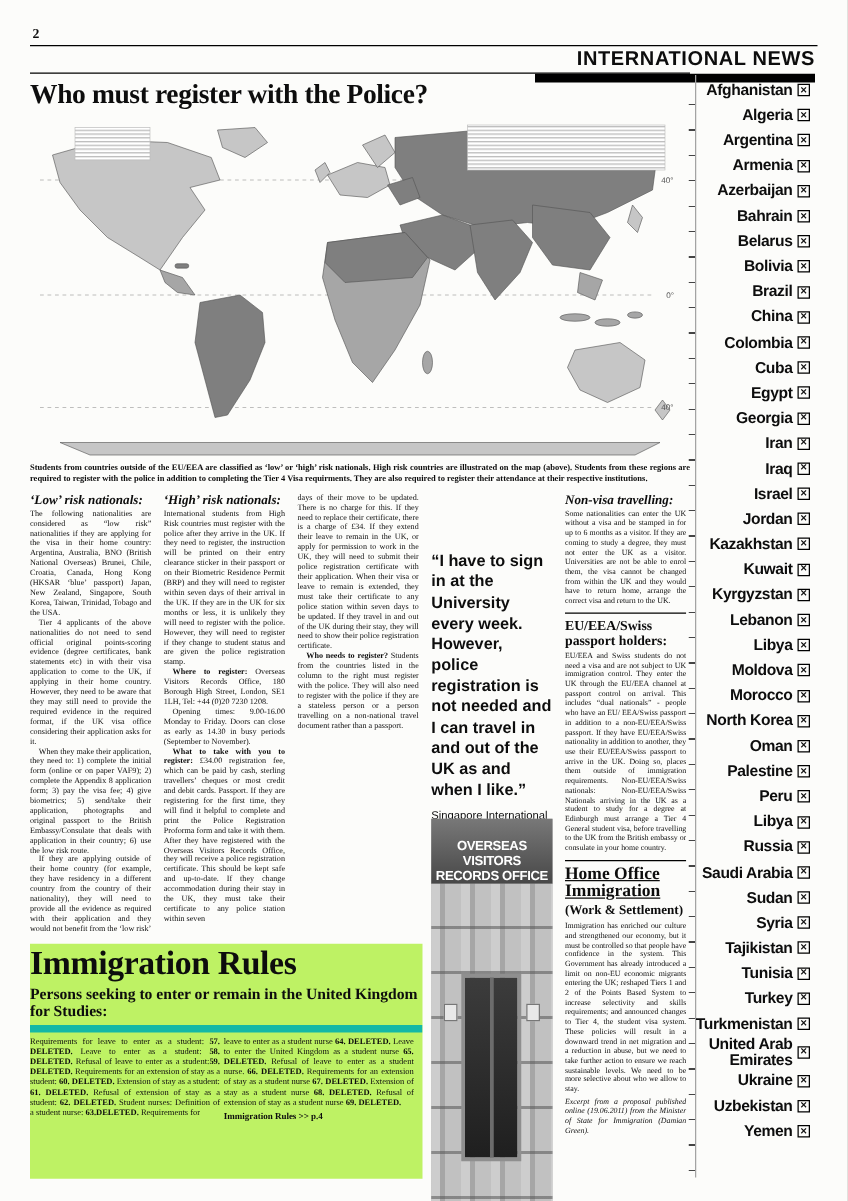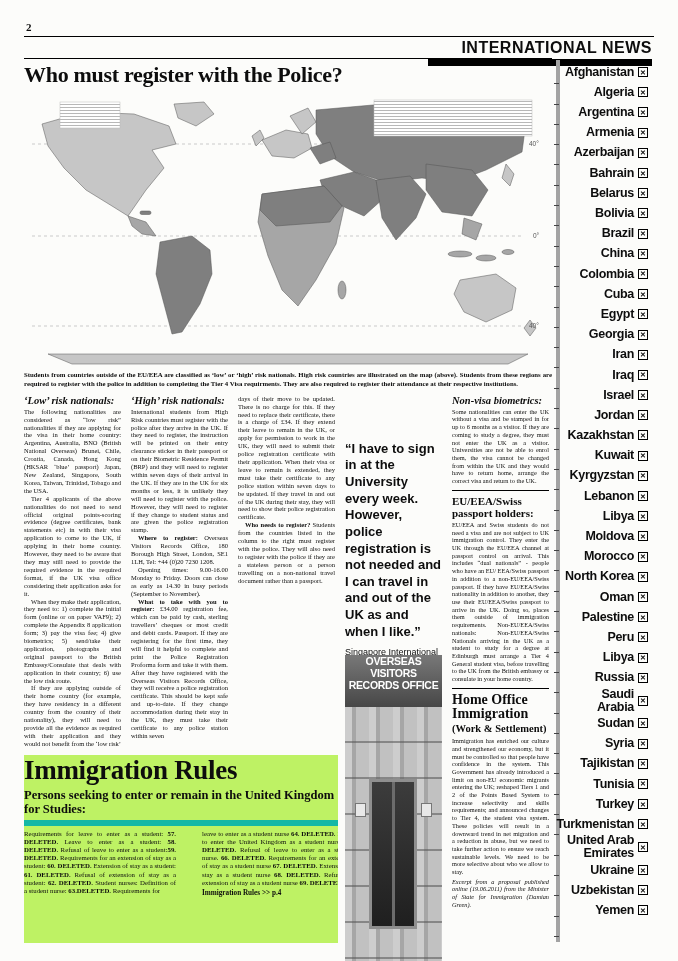--- a/index.html
+++ b/index.html
@@ -31,54 +31,54 @@
   .body p:first-child{text-indent:0;}
 
   
   .col4{position:relative;height:548px;margin-top:46px;}
   .pullquote .q{margin:0;font-family:"Liberation Sans",sans-serif;font-weight:bold;
                 font-size:13px;line-height:1.28;}
   .pullquote .attr{margin:7px 0 0;font-family:"Liberation Sans",sans-serif;font-size:9px;line-height:1.25;}
   .photo{position:absolute;left:0;bottom:0;width:97px;height:334px;background:#b5b5b5;}
   .photo-band{height:52px;background:linear-gradient(#787878,#474747);color:#fff;
               font-family:"Liberation Sans",sans-serif;font-weight:bold;font-size:10.5px;
-              letter-spacing:-.3px;line-height:1.15;display:flex;align-items:flex-start;
+              letter-spacing:-.3px;line-height:1.15;display:flex;align-items:flex-end;
               justify-content:center;text-align:center;padding:0 1px;box-sizing:border-box;}
   .facade{position:relative;height:282px;
           background:repeating-linear-gradient(180deg,rgba(0,0,0,0) 0 34px,rgba(85,85,85,.55) 34px 36px),
                      repeating-linear-gradient(90deg,#cdcdcd 0 7px,#a6a6a6 7px 11px,#c1c1c1 11px 24px);}
   .doorway{position:absolute;left:24px;top:72px;width:48px;height:150px;box-sizing:border-box;
            background:linear-gradient(#3c3c3c,#1f1f1f);border:3px solid #8f8f8f;}
   .doorway::after{content:"";position:absolute;left:50%;top:0;bottom:0;width:3px;margin-left:-1.5px;background:#6c6c6c;}
   .sign-left,.sign-right{position:absolute;top:96px;width:9px;height:12px;background:#e8e8e8;border:1px solid #777;}
   .sign-left{left:10px;} .sign-right{right:10px;}
   .steps{position:absolute;left:0;right:0;bottom:0;height:26px;
          background:repeating-linear-gradient(180deg,#d6d6d6 0 4px,#8d8d8d 4px 6px);}
 
   
   .col5{height:548px;overflow:hidden;}
   .col5 .body{font-size:6.3px;line-height:7.7px;}
   .rule{border-top:1px solid #000;margin:5px 0 4px;}
   .eu-head{font-size:11px;margin:0 0 2px;font-weight:bold;line-height:1.1;}
-  .ho-title{font-size:14px;font-weight:bold;margin:0;line-height:1.05;}
+  .ho-title{font-size:14px;font-weight:bold;margin:0;line-height:1.05;text-decoration:underline;}
   .ho-sub{font-size:10.5px;font-weight:bold;margin:1px 0 3px;}
   .credit{font-size:6.3px;line-height:7.6px;font-style:italic;margin:2px 0 0;text-align:justify;}
 
   
   .imm-rules{position:absolute;left:0;top:360px;width:314px;height:188px;overflow:hidden;background:#bef264;}
   .imm-rules h2{margin:0;font-size:27px;font-weight:bold;letter-spacing:-.3px;}
   .imm-subhead{font-size:12.5px;font-weight:bold;line-height:1.15;margin:2px 0 0;
                border-bottom:6px solid #14b8a6;padding-bottom:3px;}
-  .imm-cols{display:flex;gap:26px;margin-top:4px;}
+  .imm-cols{display:flex;gap:3px;margin-top:4px;}
   .imm-col{width:152px;flex:0 0 152px;font-size:6.8px;line-height:8.2px;}
   .imm-footer{font-weight:bold;font-size:7.2px;margin-top:2px;}
 
   
   .sidebar{position:absolute;left:556px;top:60px;width:98px;height:882px;box-sizing:border-box;
-           border-left:4px solid #a3a3a3;padding:2px 6px 0 4px;font-family:"Liberation Sans",sans-serif;}
+           border-left:1px solid #a3a3a3;padding:2px 6px 0 4px;font-family:"Liberation Sans",sans-serif;}
   .sidebar::before{content:"";position:absolute;left:-6px;top:4px;bottom:0;width:5px;
            background:repeating-linear-gradient(to bottom,transparent 0 19.3px,#444 19.3px 20.3px);}
   .country-row{display:flex;align-items:center;justify-content:flex-end;min-height:20.2px;}
   .cname{font-weight:bold;font-size:12.5px;letter-spacing:-.3px;text-align:right;line-height:1.02;}
   .cbox{flex:0 0 8px;width:8px;height:8px;border:1px solid #000;margin-left:4px;
         display:flex;align-items:center;justify-content:center;font-size:7px;line-height:1;font-weight:bold;}
 </style>
 </head>
 <body>
 
@@ -188,21 +188,21 @@
           <div class="facade">
             <div class="doorway"></div>
             <div class="sign-left"></div>
             <div class="sign-right"></div>
             <div class="steps"></div>
           </div>
         </div>
       </div>
 
       <div class="col col5">
-        <h3 class="colhead">Non-visa biometrics:</h3>
+        <h3 class="colhead">Non-visa travelling:</h3>
         <div class="body">
             <p>Some nationalities can enter the UK without a visa and be stamped in for up to 6 months as a visitor. If they are coming to study a degree, they must not enter the UK as a visitor. Universities are not be able to enrol them, the visa cannot be changed from within the UK and they would have to return home, arrange the correct visa and return to the UK.</p>
           </div>
         <div class="rule"></div>
         <h3 class="eu-head">EU/EEA/Swiss passport holders:</h3>
         <div class="body">
             <p>EU/EEA and Swiss students do not need a visa and are not subject to UK immigration control. They enter the UK through the EU/EEA channel at passport control on arrival. This includes “dual nationals” - people who have an EU/ EEA/Swiss passport in addition to a non-EU/EEA/Swiss passport. If they have EU/EEA/Swiss nationality in addition to another, they use their EU/EEA/Swiss passport to arrive in the UK. Doing so, places them outside of immigration requirements. Non-EU/EEA/Swiss nationals: Non-EU/EEA/Swiss Nationals arriving in the UK as a student to study for a degree at Edinburgh must arrange a Tier 4 General student visa, before travelling to the UK from the British embassy or consulate in your home country.</p>
           </div>
         <div class="rule"></div>
         <h3 class="ho-title">Home Office Immigration</h3>

